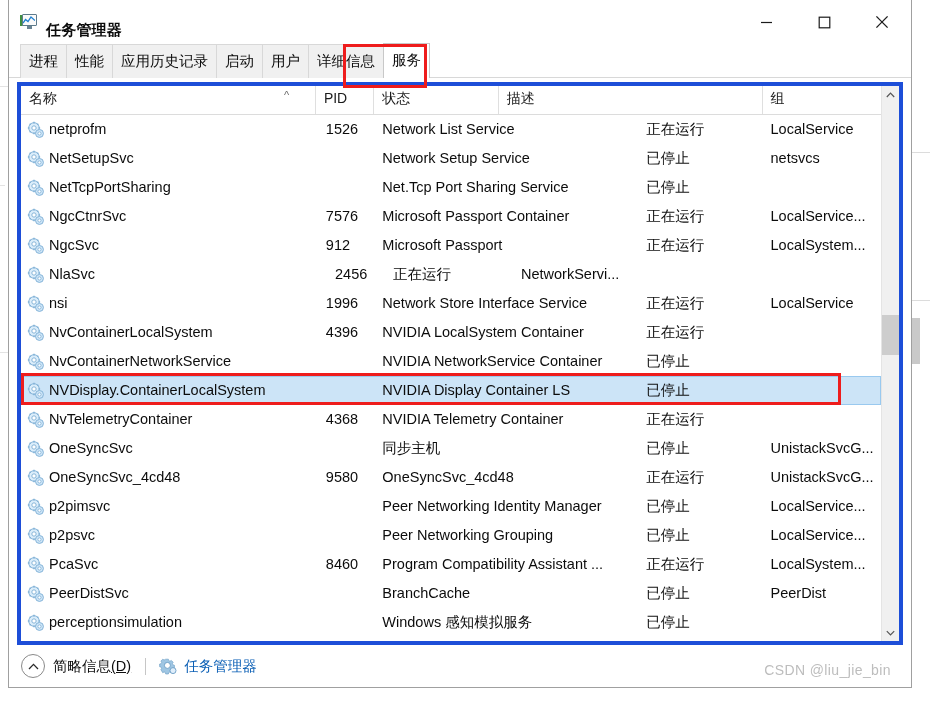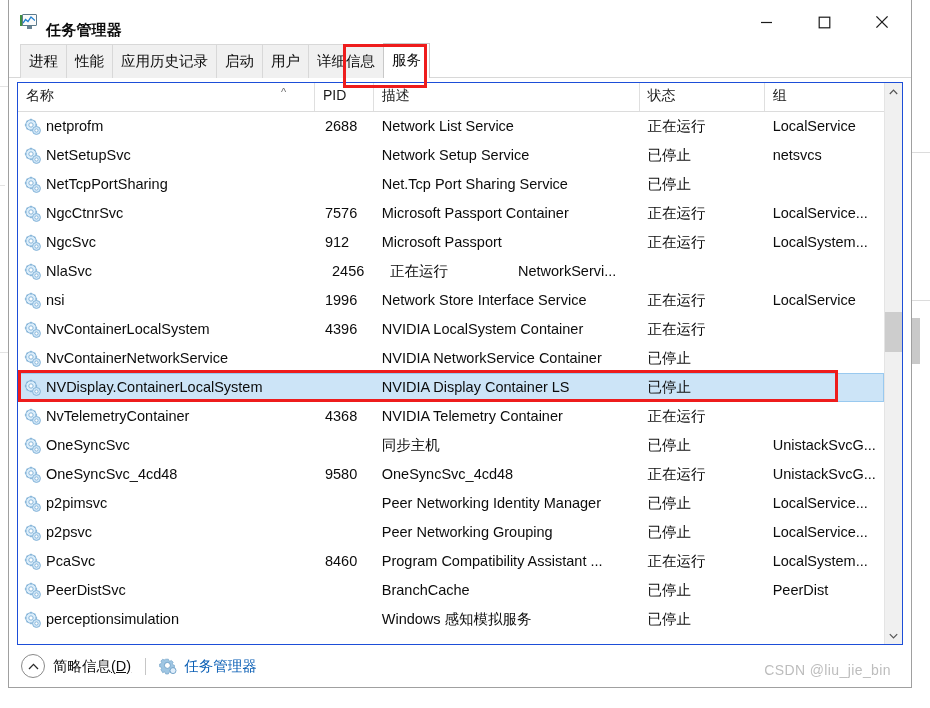--- a/index.html
+++ b/index.html
@@ -199,21 +199,21 @@
     border: 3px solid #ee1c1c;
     box-sizing: border-box;
     z-index: 9;
     pointer-events: none;
   }
 
   
   #table-area {
     flex: 1 1 auto;
     margin: 4px 8px 0 8px;
-    border: 1px solid #1d4ed8;
+    border: 4px solid #1d4ed8;
     box-sizing: border-box;
     display: flex;
     flex-direction: column;
     background: #ffffff;
     position: relative;
     overflow: hidden;
   }
   #table-scroll-host {
     display: flex;
     flex: 1 1 auto;
@@ -481,22 +481,22 @@
   <div id="table-area">
     <div id="table-scroll-host">
       <div id="table-main">
 
         <div id="table-head">
           <div class="th col-name">
             <span>名称</span>
             <span id="sort-caret">^</span>
           </div>
           <div class="th col-pid">PID</div>
+          <div class="th col-status">状态</div>
           <div class="th col-desc">描述</div>
-          <div class="th col-status">状态</div>
           <div class="th col-group">组</div>
         </div>
 
         <div id="table-body">
             <div class="row">
               <div class="cell name col-name">
                 <span class="gear">
                   <svg viewBox="0 0 18 18" width="17" height="17" aria-hidden="true">
       <circle cx="7.4" cy="7.4" r="5.6" fill="#dceefb" stroke="#7fb0d6" stroke-width="1"></circle>
       <circle cx="7.4" cy="7.4" r="2.3" fill="#ffffff" stroke="#7fb0d6" stroke-width="1"></circle>
@@ -509,21 +509,21 @@
         <line x1="10.8" y1="10.8" x2="12" y2="12"></line>
         <line x1="12" y1="2.8" x2="10.8" y2="4"></line>
         <line x1="4" y1="10.8" x2="2.8" y2="12"></line>
       </g>
       <circle cx="13.2" cy="13.2" r="4.2" fill="#cfe6f8" stroke="#7fb0d6" stroke-width="1"></circle>
       <circle cx="13.2" cy="13.2" r="1.7" fill="#ffffff" stroke="#7fb0d6" stroke-width="0.9"></circle>
     </svg>
                 </span>
                 <span>netprofm</span>
               </div>
-              <div class="cell pid col-pid">2688</div>
+              <div class="cell pid col-pid">1526</div>
               <div class="cell col-desc">Network List Service</div>
               <div class="cell col-status">正在运行</div>
               <div class="cell col-group">LocalService</div>
             </div>
             <div class="row">
               <div class="cell name col-name">
                 <span class="gear">
                   <svg viewBox="0 0 18 18" width="17" height="17" aria-hidden="true">
       <circle cx="7.4" cy="7.4" r="5.6" fill="#dceefb" stroke="#7fb0d6" stroke-width="1"></circle>
       <circle cx="7.4" cy="7.4" r="2.3" fill="#ffffff" stroke="#7fb0d6" stroke-width="1"></circle>

